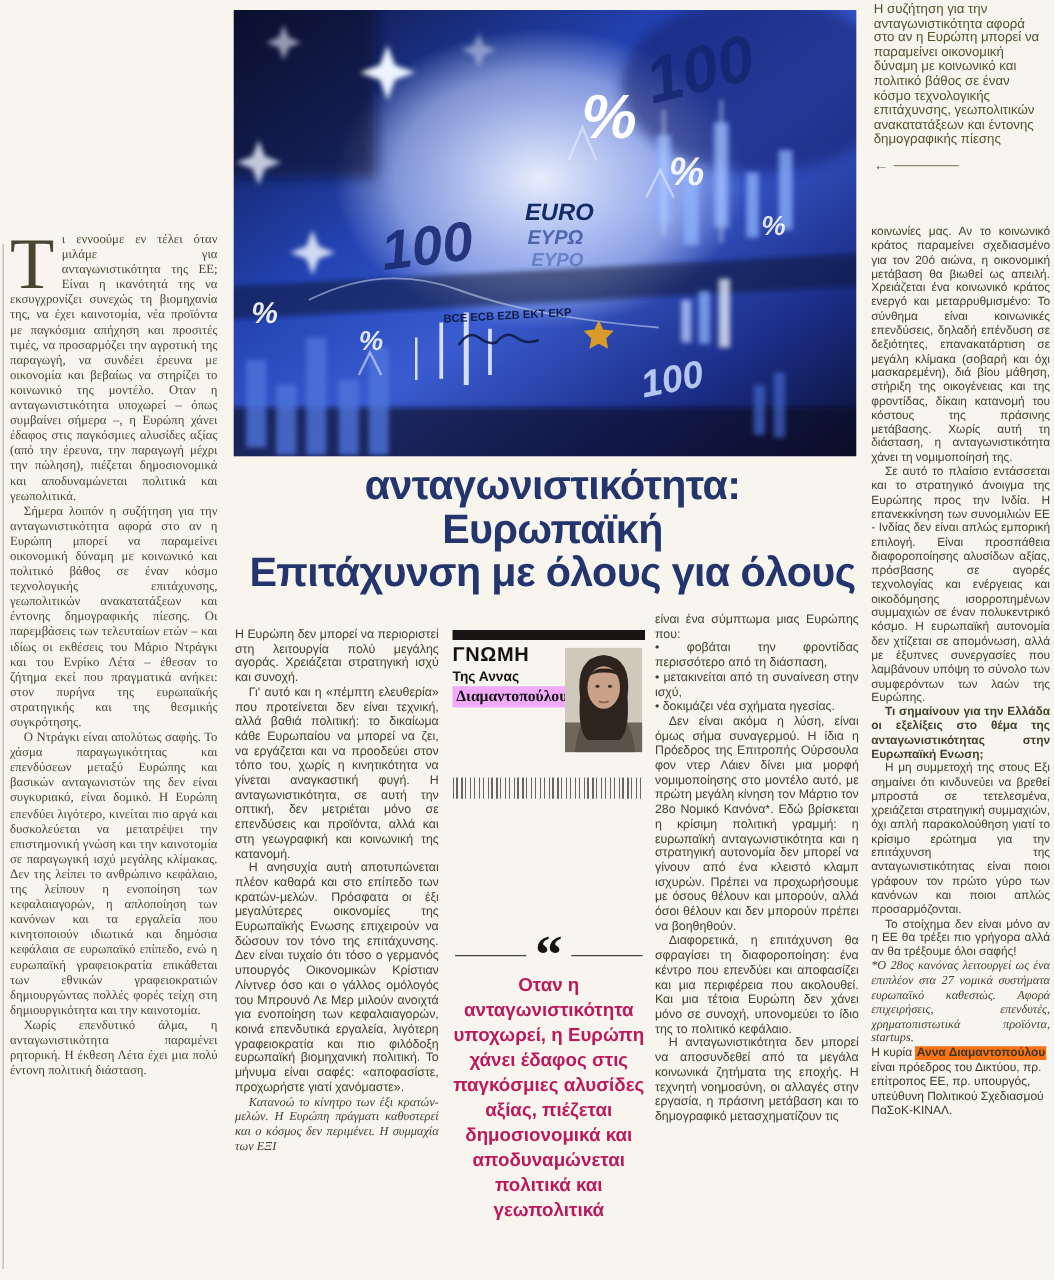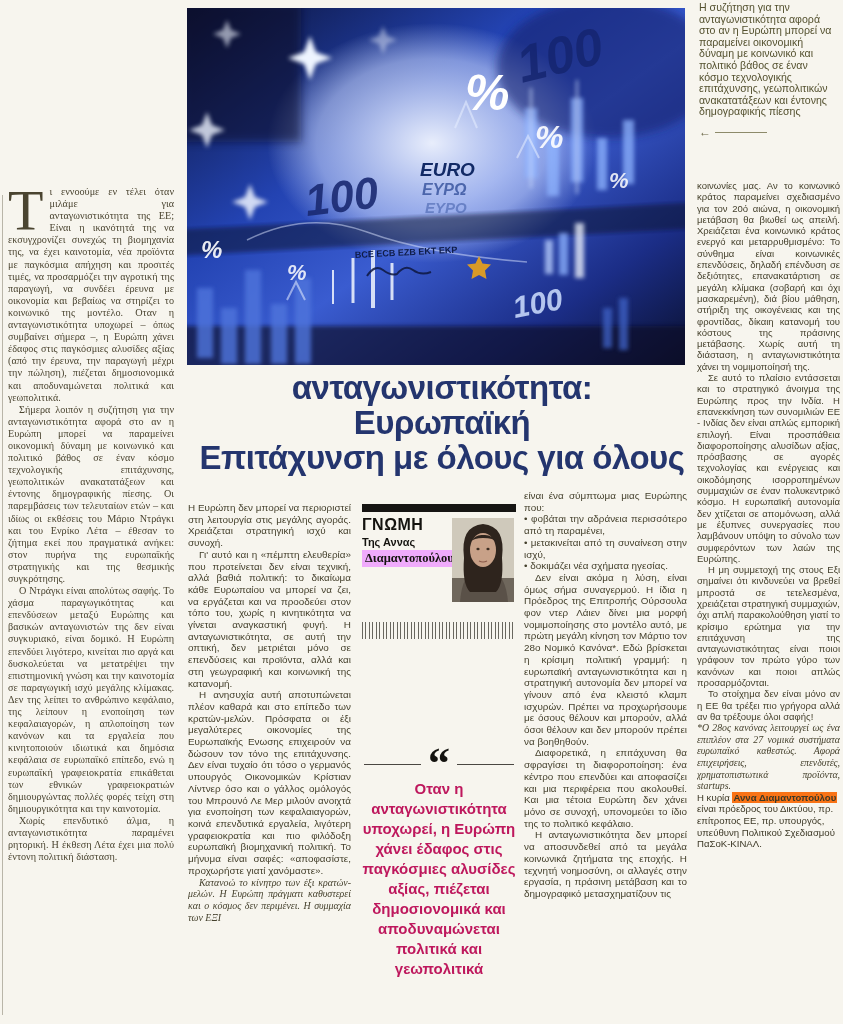--- a/index.html
+++ b/index.html
@@ -181,21 +181,21 @@
 
   <div class="col serifcol col1">
     <span class="dropcap">Τ</span>
     <p>ι εννοούμε εν τέλει όταν μιλάμε για ανταγωνιστικότητα της ΕΕ; Είναι η ικανότητά της να εκσυγχρονίζει συνεχώς τη βιομηχανία της, να έχει καινοτομία, νέα προϊόντα με παγκόσμια απήχηση και προσιτές τιμές, να προσαρμόζει την αγροτική της παραγωγή, να συνδέει έρευνα με οικονομία και βεβαίως να στηρίζει το κοινωνικό της μοντέλο. Οταν η ανταγωνιστικότητα υποχωρεί – όπως συμβαίνει σήμερα –, η Ευρώπη χάνει έδαφος στις παγκόσμιες αλυσίδες αξίας (από την έρευνα, την παραγωγή μέχρι την πώληση), πιέζεται δημοσιονομικά και αποδυναμώνεται πολιτικά και γεωπολιτικά.</p>
     <p class="ind">Σήμερα λοιπόν η συζήτηση για την ανταγωνιστικότητα αφορά στο αν η Ευρώπη μπορεί να παραμείνει οικονομική δύναμη με κοινωνικό και πολιτικό βάθος σε έναν κόσμο τεχνολογικής επιτάχυνσης, γεωπολιτικών ανακατατάξεων και έντονης δημογραφικής πίεσης. Οι παρεμβάσεις των τελευταίων ετών – και ιδίως οι εκθέσεις του Μάριο Ντράγκι και του Ενρίκο Λέτα – έθεσαν το ζήτημα εκεί που πραγματικά ανήκει: στον πυρήνα της ευρωπαϊκής στρατηγικής και της θεσμικής συγκρότησης.</p>
     <p class="ind">Ο Ντράγκι είναι απολύτως σαφής. Το χάσμα παραγωγικότητας και επενδύσεων μεταξύ Ευρώπης και βασικών ανταγωνιστών της δεν είναι συγκυριακό, είναι δομικό. Η Ευρώπη επενδύει λιγότερο, κινείται πιο αργά και δυσκολεύεται να μετατρέψει την επιστημονική γνώση και την καινοτομία σε παραγωγική ισχύ μεγάλης κλίμακας. Δεν της λείπει το ανθρώπινο κεφάλαιο, της λείπουν η ενοποίηση των κεφαλαιαγορών, η απλοποίηση των κανόνων και τα εργαλεία που κινητοποιούν ιδιωτικά και δημόσια κεφάλαια σε ευρωπαϊκό επίπεδο, ενώ η ευρωπαϊκή γραφειοκρατία επικάθεται των εθνικών γραφειοκρατιών δημιουργώντας πολλές φορές τείχη στη δημιουργικότητα και την καινοτομία.</p>
     <p class="ind">Χωρίς επενδυτικό άλμα, η ανταγωνιστικότητα παραμένει ρητορική. Η έκθεση Λέτα έχει μια πολύ έντονη πολιτική διάσταση.</p>
   </div>
 
   <div class="col sanscol col2">
-    <p>Η Ευρώπη δεν μπορεί να περιοριστεί στη λειτουργία στις μεγάλης αγοράς. Χρειάζεται στρατηγική ισχύ και συνοχή.</p>
+    <p>Η Ευρώπη δεν μπορεί να περιοριστεί στη λειτουργία πολύ μεγάλης αγοράς. Χρειάζεται στρατηγική ισχύ και συνοχή.</p>
     <p class="ind">Γι' αυτό και η «πέμπτη ελευθερία» που προτείνεται δεν είναι τεχνική, αλλά βαθιά πολιτική: το δικαίωμα κάθε Ευρωπαίου να μπορεί να ζει, να εργάζεται και να προοδεύει στον τόπο του, χωρίς η κινητικότητα να γίνεται αναγκαστική φυγή. Η ανταγωνιστικότητα, σε αυτή την οπτική, δεν μετριέται μόνο σε επενδύσεις και προϊόντα, αλλά και στη γεωγραφική και κοινωνική της κατανομή.</p>
     <p class="ind">Η ανησυχία αυτή αποτυπώνεται πλέον καθαρά και στο επίπεδο των κρατών-μελών. Πρόσφατα οι έξι μεγαλύτερες οικονομίες της Ευρωπαϊκής Ενωσης επιχειρούν να δώσουν τον τόνο της επιτάχυνσης. Δεν είναι τυχαίο ότι τόσο ο γερμανός υπουργός Οικονομικών Κρίστιαν Λίντνερ όσο και ο γάλλος ομόλογός του Μπρουνό Λε Μερ μιλούν ανοιχτά για ενοποίηση των κεφαλαιαγορών, κοινά επενδυτικά εργαλεία, λιγότερη γραφειοκρατία και πιο φιλόδοξη ευρωπαϊκή βιομηχανική πολιτική. Το μήνυμα είναι σαφές: «αποφασίστε, προχωρήστε γιατί χανόμαστε».</p>
     <p class="ind italic-serif">Κατανοώ το κίνητρο των έξι κρατών-μελών. Η Ευρώπη πράγματι καθυστερεί και ο κόσμος δεν περιμένει. Η συμμαχία των ΕΞΙ</p>
   </div>
 
   <div class="byline">
     <div class="by-bar"></div>
     <div class="by-section">ΓΝΩΜΗ</div>
     <div class="by-prefix">Της Αννας</div>
     <div><span class="by-author">Διαμαντοπούλου</span></div>
@@ -219,30 +219,31 @@
         <span class="ln"></span>
         <span class="pq-mark">“</span>
       </div>
       <div class="pq-text">Οταν η ανταγωνιστικότητα υποχωρεί, η Ευρώπη χάνει έδαφος στις παγκόσμιες αλυσίδες αξίας, πιέζεται δημοσιονομικά και αποδυναμώνεται πολιτικά και γεωπολιτικά</div>
     </div>
   </div>
 
   <div class="col sanscol col4">
     <p>είναι ένα σύμπτωμα μιας Ευρώπης που:</p>
     <ul class="bullets">
-      <li>• φοβάται την αδράνεια περισσότερο από τη παραμένει,</li>
+      <li>• φοβάται την φροντίδας περισσότερο από τη διάσπαση,</li>
       <li>• μετακινείται από τη συναίνεση στην ισχύ,</li>
       <li>• δοκιμάζει νέα σχήματα ηγεσίας.</li>
     </ul>
     <p class="ind">Δεν είναι ακόμα η λύση, είναι όμως σήμα συναγερμού. Η ίδια η Πρόεδρος της Επιτροπής Ούρσουλα φον ντερ Λάιεν δίνει μια μορφή νομιμοποίησης στο μοντέλο αυτό, με πρώτη μεγάλη κίνηση τον Μάρτιο τον 28ο Νομικό Κανόνα*. Εδώ βρίσκεται η κρίσιμη πολιτική γραμμή: η ευρωπαϊκή ανταγωνιστικότητα και η στρατηγική αυτονομία δεν μπορεί να γίνουν από ένα κλειστό κλαμπ ισχυρών. Πρέπει να προχωρήσουμε με όσους θέλουν και μπορούν, αλλά όσοι θέλουν και δεν μπορούν πρέπει να βοηθηθούν.</p>
     <p class="ind">Διαφορετικά, η επιτάχυνση θα σφραγίσει τη διαφοροποίηση: ένα κέντρο που επενδύει και αποφασίζει και μια περιφέρεια που ακολουθεί. Και μια τέτοια Ευρώπη δεν χάνει μόνο σε συνοχή, υπονομεύει το ίδιο της το πολιτικό κεφάλαιο.</p>
     <p class="ind">Η ανταγωνιστικότητα δεν μπορεί να αποσυνδεθεί από τα μεγάλα κοινωνικά ζητήματα της εποχής. Η τεχνητή νοημοσύνη, οι αλλαγές στην εργασία, η πράσινη μετάβαση και το δημογραφικό μετασχηματίζουν τις</p>
   </div>
 
   <div class="col sanscol col5">
     <p>κοινωνίες μας. Αν το κοινωνικό κράτος παραμείνει σχεδιασμένο για τον 20ό αιώνα, η οικονομική μετάβαση θα βιωθεί ως απειλή. Χρειάζεται ένα κοινωνικό κράτος ενεργό και μεταρρυθμισμένο: Το σύνθημα είναι κοινωνικές επενδύσεις, δηλαδή επένδυση σε δεξιότητες, επανακατάρτιση σε μεγάλη κλίμακα (σοβαρή και όχι μασκαρεμένη), διά βίου μάθηση, στήριξη της οικογένειας και της φροντίδας, δίκαιη κατανομή του κόστους της πράσινης μετάβασης. Χωρίς αυτή τη διάσταση, η ανταγωνιστικότητα χάνει τη νομιμοποίησή της.</p>
     <p class="ind">Σε αυτό το πλαίσιο εντάσσεται και το στρατηγικό άνοιγμα της Ευρώπης προς την Ινδία. Η επανεκκίνηση των συνομιλιών ΕΕ - Ινδίας δεν είναι απλώς εμπορική επιλογή. Είναι προσπάθεια διαφοροποίησης αλυσίδων αξίας, πρόσβασης σε αγορές τεχνολογίας και ενέργειας και οικοδόμησης ισορροπημένων συμμαχιών σε έναν πολυκεντρικό κόσμο. Η ευρωπαϊκή αυτονομία δεν χτίζεται σε απομόνωση, αλλά με έξυπνες συνεργασίες που λαμβάνουν υπόψη το σύνολο των συμφερόντων των λαών της Ευρώπης.</p>
+    <p class="ind bold-q">Τι σημαίνουν για την Ελλάδα οι εξελίξεις στο θέμα της ανταγωνιστικότητας στην Ευρωπαϊκή Ενωση;</p>
     <p class="ind">Η μη συμμετοχή της στους Εξι σημαίνει ότι κινδυνεύει να βρεθεί μπροστά σε τετελεσμένα, χρειάζεται στρατηγική συμμαχιών, όχι απλή παρακολούθηση γιατί το κρίσιμο ερώτημα για την επιτάχυνση της ανταγωνιστικότητας είναι ποιοι γράφουν τον πρώτο γύρο των κανόνων και ποιοι απλώς προσαρμόζονται.</p>
     <p class="ind">Το στοίχημα δεν είναι μόνο αν η ΕΕ θα τρέξει πιο γρήγορα αλλά αν θα τρέξουμε όλοι σαφής!</p>
     <p class="footnote">*Ο 28ος κανόνας λειτουργεί ως ένα επιπλέον στα 27 νομικά συστήματα ευρωπαϊκό καθεστώς. Αφορά επιχειρήσεις, επενδυτές, χρηματοπιστωτικά προϊόντα, startups.</p>
     <p class="bio"><span>Η κυρία </span><span class="hl">Αννα Διαμαντοπούλου</span><span> είναι πρόεδρος του Δικτύου, πρ. επίτροπος ΕΕ, πρ. υπουργός, υπεύθυνη Πολιτικού Σχεδιασμού ΠαΣοΚ-ΚΙΝΑΛ.</span></p>
   </div>
 </div>
 
 </body></html>

